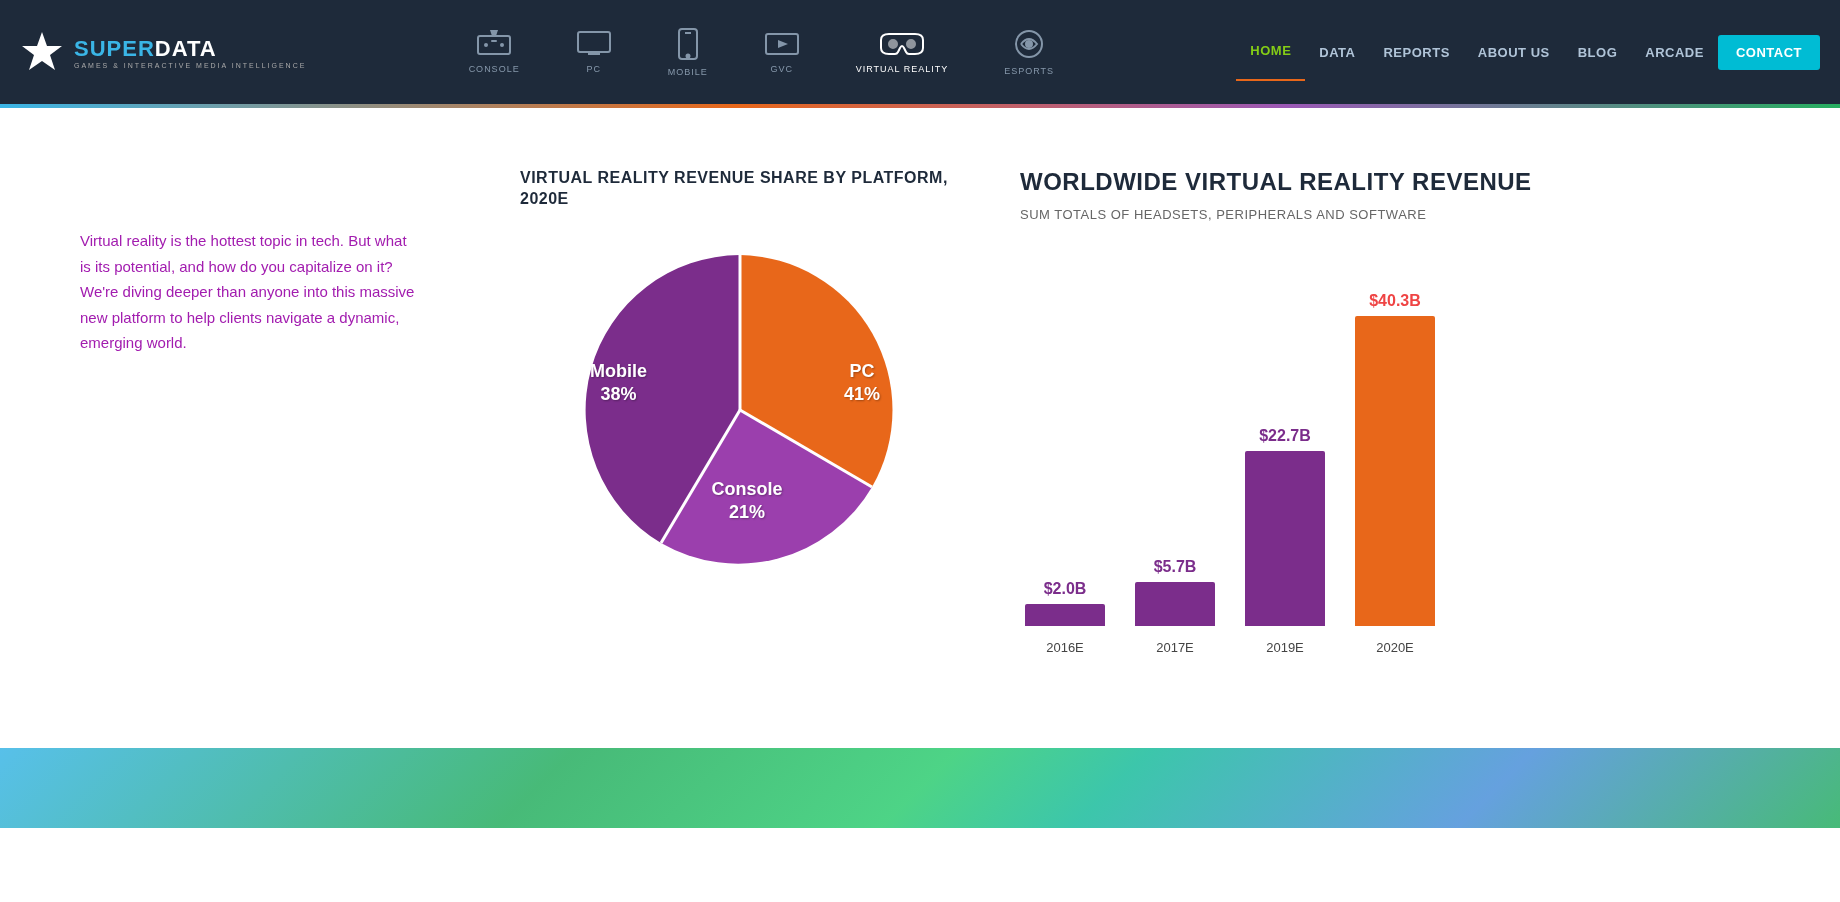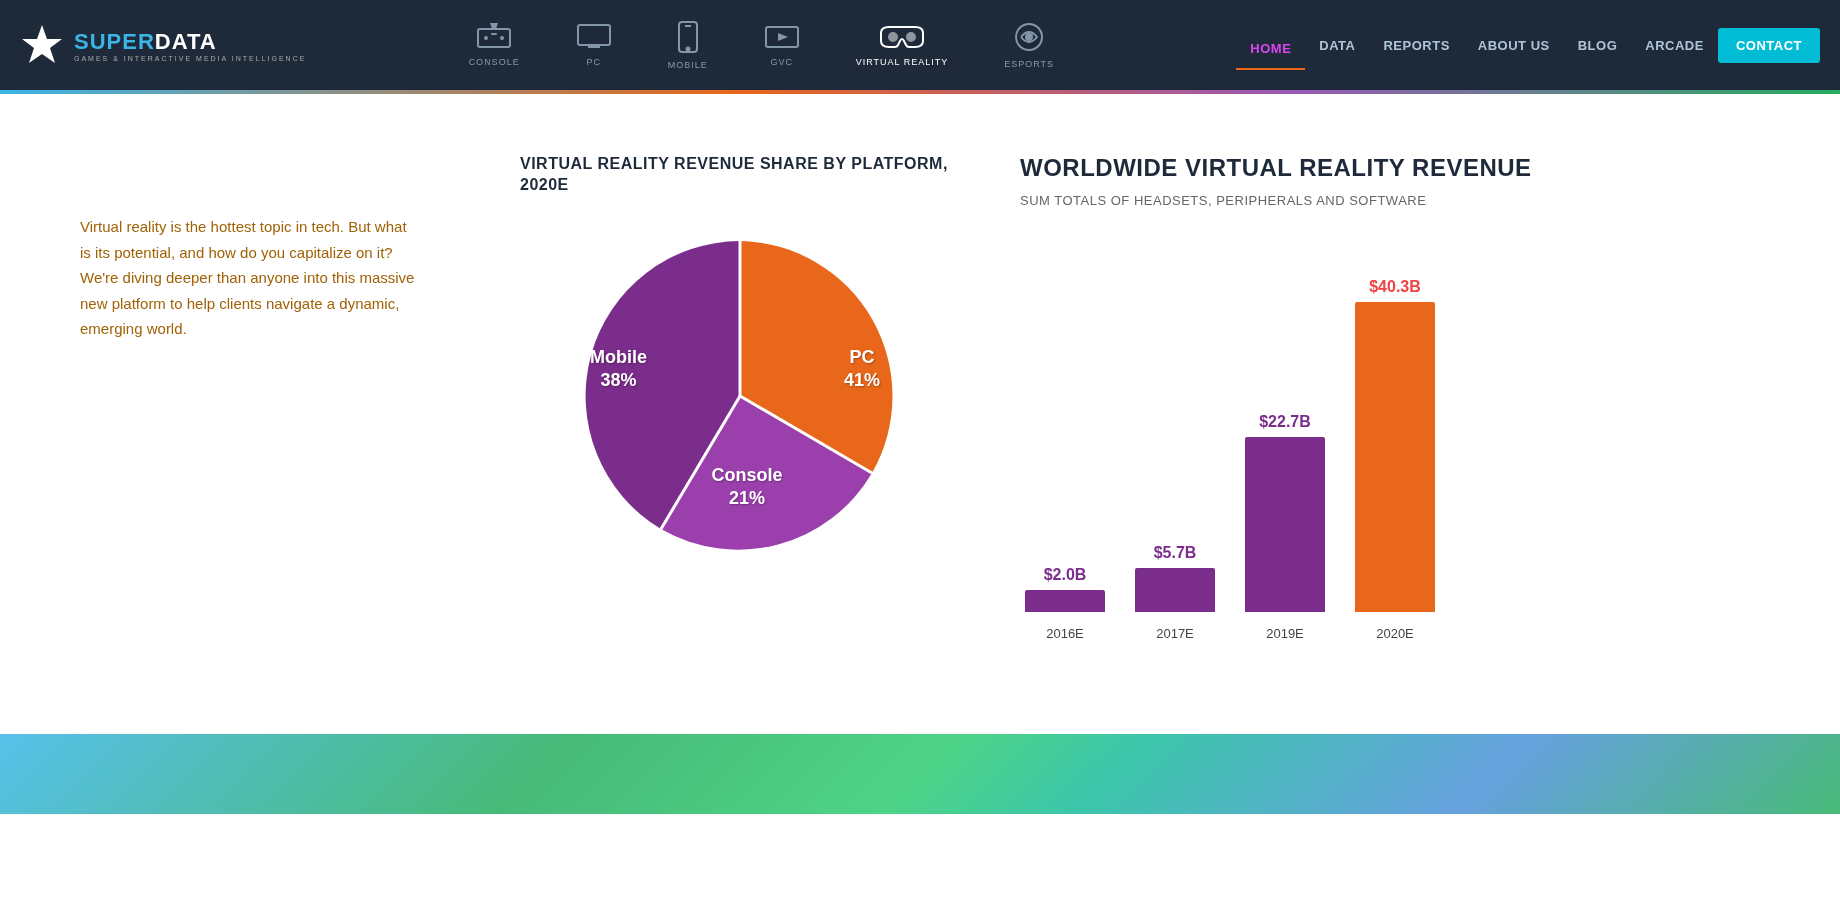--- a/index.html
+++ b/index.html
@@ -3,21 +3,21 @@
   <meta charset="utf-8">
   <style>
     * { margin: 0; padding: 0; box-sizing: border-box; }
     body { font-family: 'Arial', sans-serif; background: #fff; width: 1840px; overflow-x: hidden; }
 
     
     .header {
       background: #1e2a3a;
       display: flex;
       align-items: center;
-      height: 90px;
+      height: 104px;
       padding: 0 20px;
     }
     .logo-area {
       display: flex;
       align-items: center;
       gap: 10px;
       min-width: 220px;
     }
     .logo-star {
       width: 44px;
@@ -78,21 +78,21 @@
     .nav-item {
       color: #b0c4d8;
       font-size: 13px;
       font-weight: 600;
       letter-spacing: 0.5px;
       padding: 0 14px;
       cursor: pointer;
       text-transform: uppercase;
       white-space: nowrap;
     }
-    .nav-item.active { color: #d946ef; border-bottom: 2px solid #e8671a; padding-bottom: 12px; margin-top: 20px; }
+    .nav-item.active { color: #84cc16; border-bottom: 2px solid #e8671a; padding-bottom: 21px; margin-top: 20px; }
     .nav-item.contact-btn {
       background: #00bcd4;
       color: white;
       padding: 10px 18px;
       border-radius: 3px;
     }
 
     
     .accent-line {
       height: 4px;
@@ -115,21 +115,21 @@
     }
     .main-title {
       font-size: 34px;
       font-weight: 900;
       color: #1e2a3a;
       letter-spacing: 1px;
       margin-bottom: 28px;
     }
     .main-desc {
       font-size: 15px;
-      color: #a16207;
+      color: #a21caf;
       line-height: 1.7;
       max-width: 340px;
     }
 
     
     .pie-panel {
       flex: 0 0 440px;
     }
     .chart-title {
       font-size: 16px;

